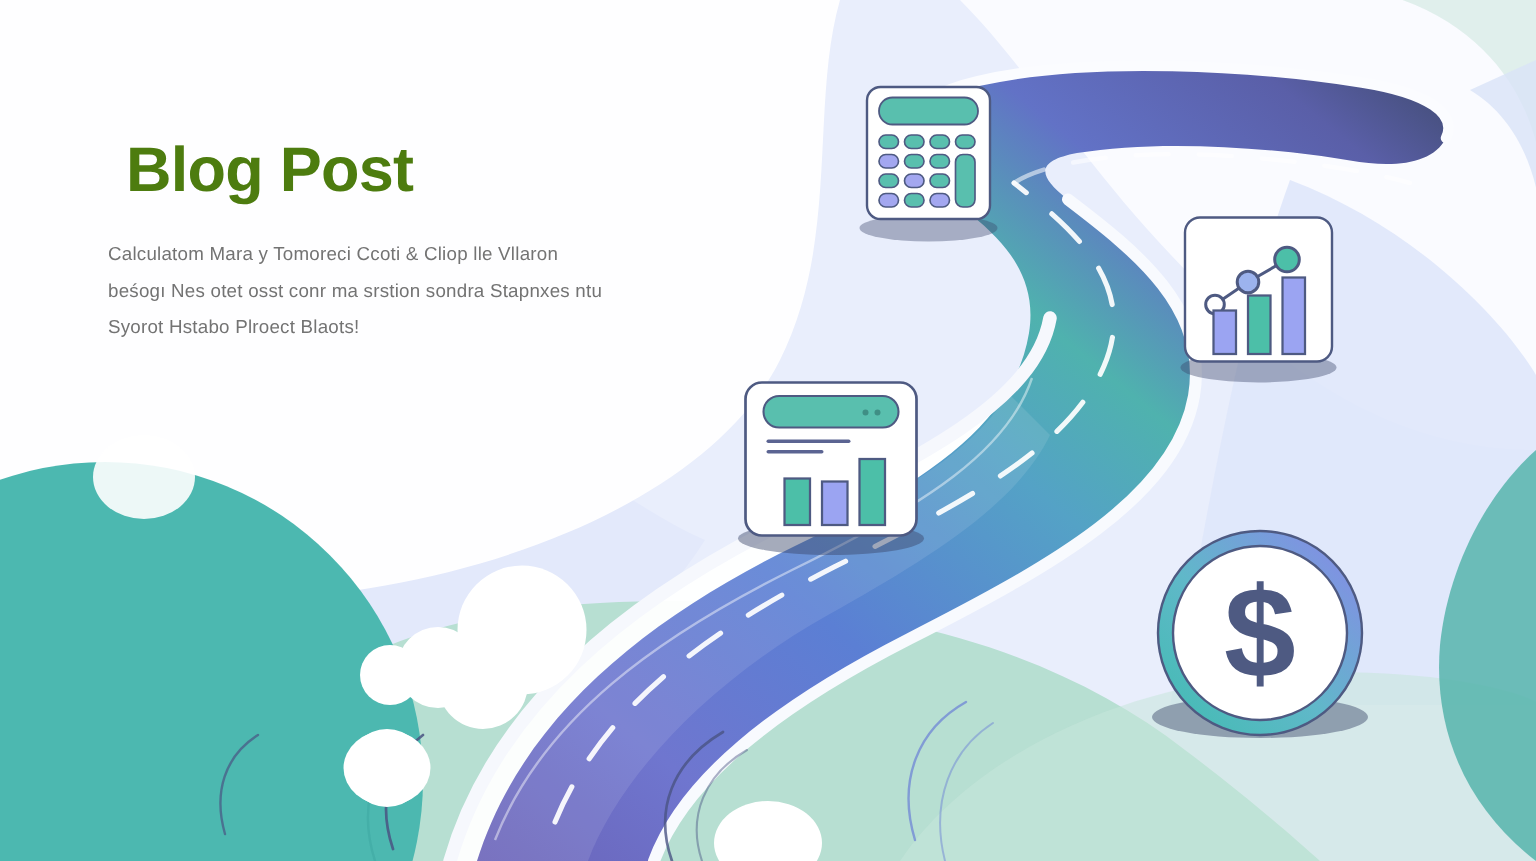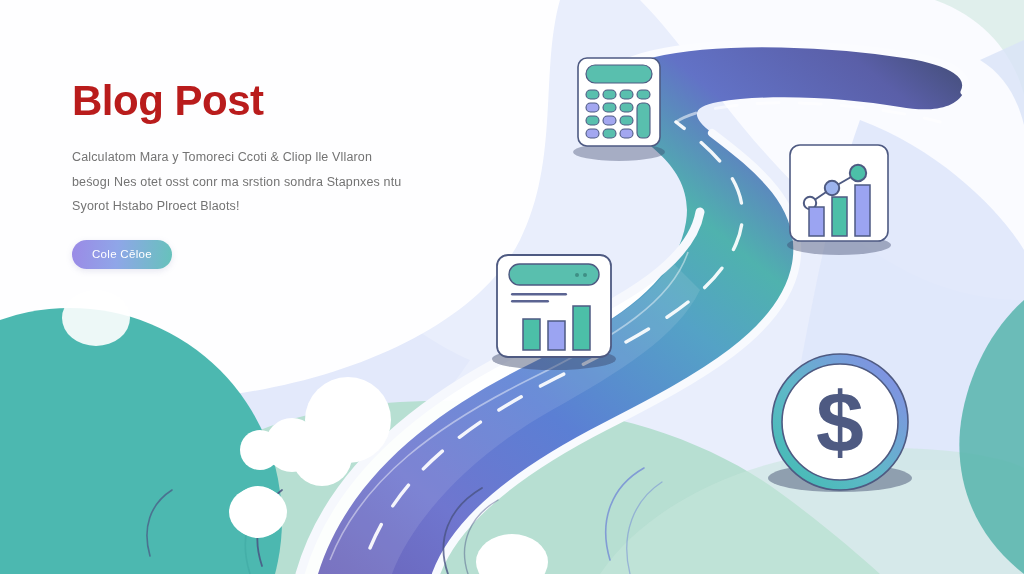--- a/index.html
+++ b/index.html
@@ -18,26 +18,26 @@
 
   
   .content{
     position:absolute;
     left:72px;
     top:78px;
     width:340px;
     z-index:40;
   }
   .title{
-    margin:0;
+    margin:12px;
     font-size:42px;
     line-height:1.08;
     font-weight:bold;
     letter-spacing:-0.5px;
-    color:#b91c1c;
+    color:#4d7c0f;
   }
   .subtitle{
     margin:22px 0 0 0;
     font-size:12.5px;
     line-height:1.95;
     font-weight:400;
     color:#737373;
     letter-spacing:0.15px;
     max-width:330px;
   }
@@ -249,16 +249,15 @@
       <circle cx="70" cy="70" r="68" fill="url(#coinRing)"></circle>
       <circle cx="70" cy="70" r="68" fill="none" stroke="#4e5a82" stroke-width="1.6"></circle>
       <circle cx="70" cy="70" r="58" fill="#ffffff" stroke="#4e5a82" stroke-width="1.6"></circle>
       <text x="70" y="70" text-anchor="middle" dominant-baseline="central" font-family="Liberation Sans, DejaVu Sans, sans-serif" font-size="86" font-weight="bold" fill="#4e5a82">$</text>
     </g>
   </svg>
 
   <div class="content">
     <h1 class="title">Blog Post</h1>
     <p class="subtitle">Calculatom Mara y Tomoreci Ccoti &amp; Cliop lle Vllaron beśogı Nes otet osst conr ma srstion sondra Stapnxes ntu Syorot Hstabo Plroect Blaots!</p>
-    <button class="cta">Cole Cēloe</button>
   </div>
 
 </div>
 
 </body></html>

